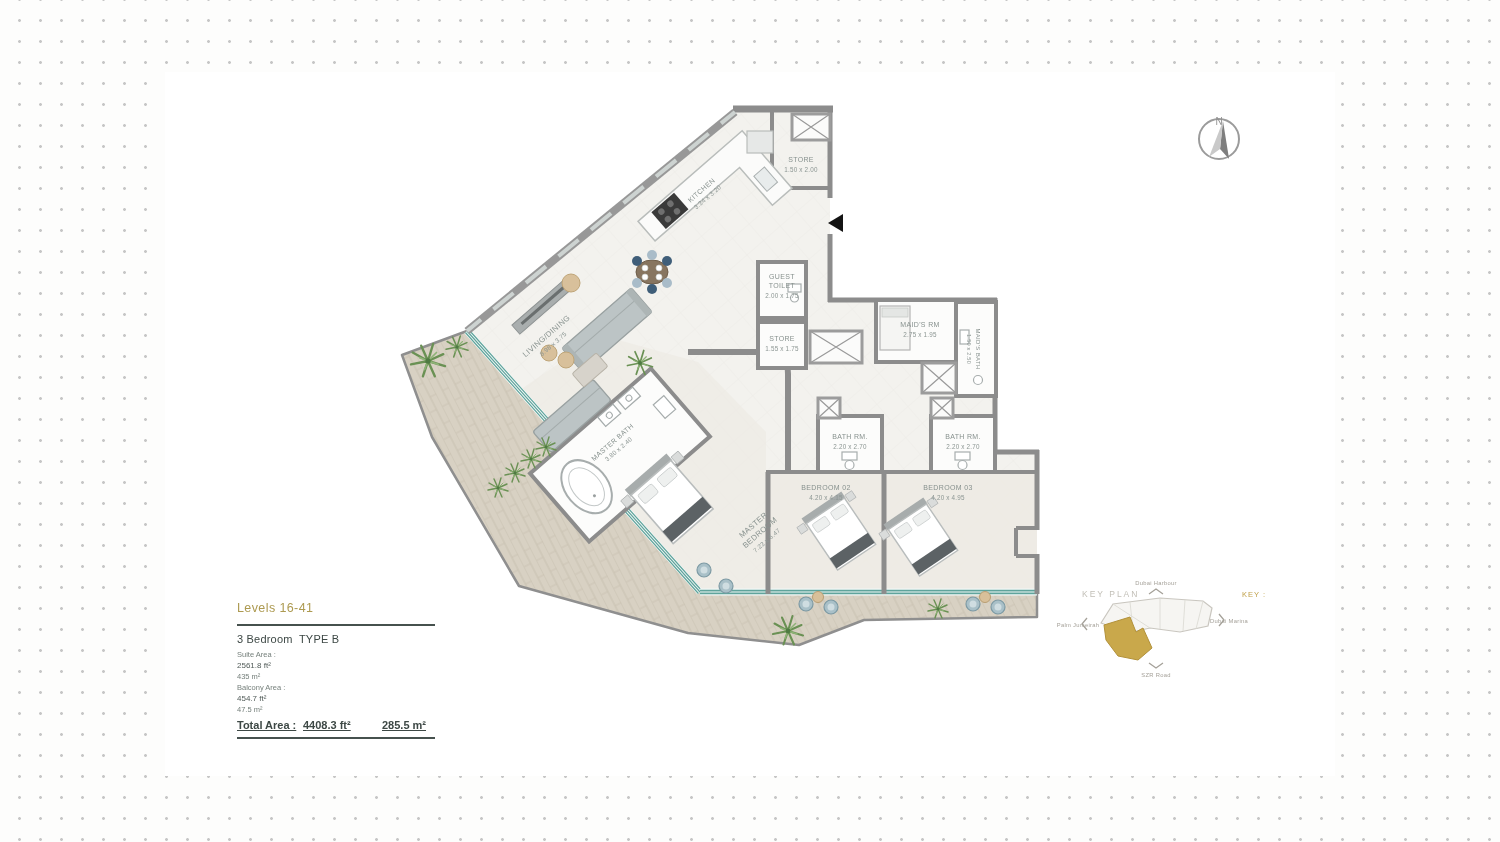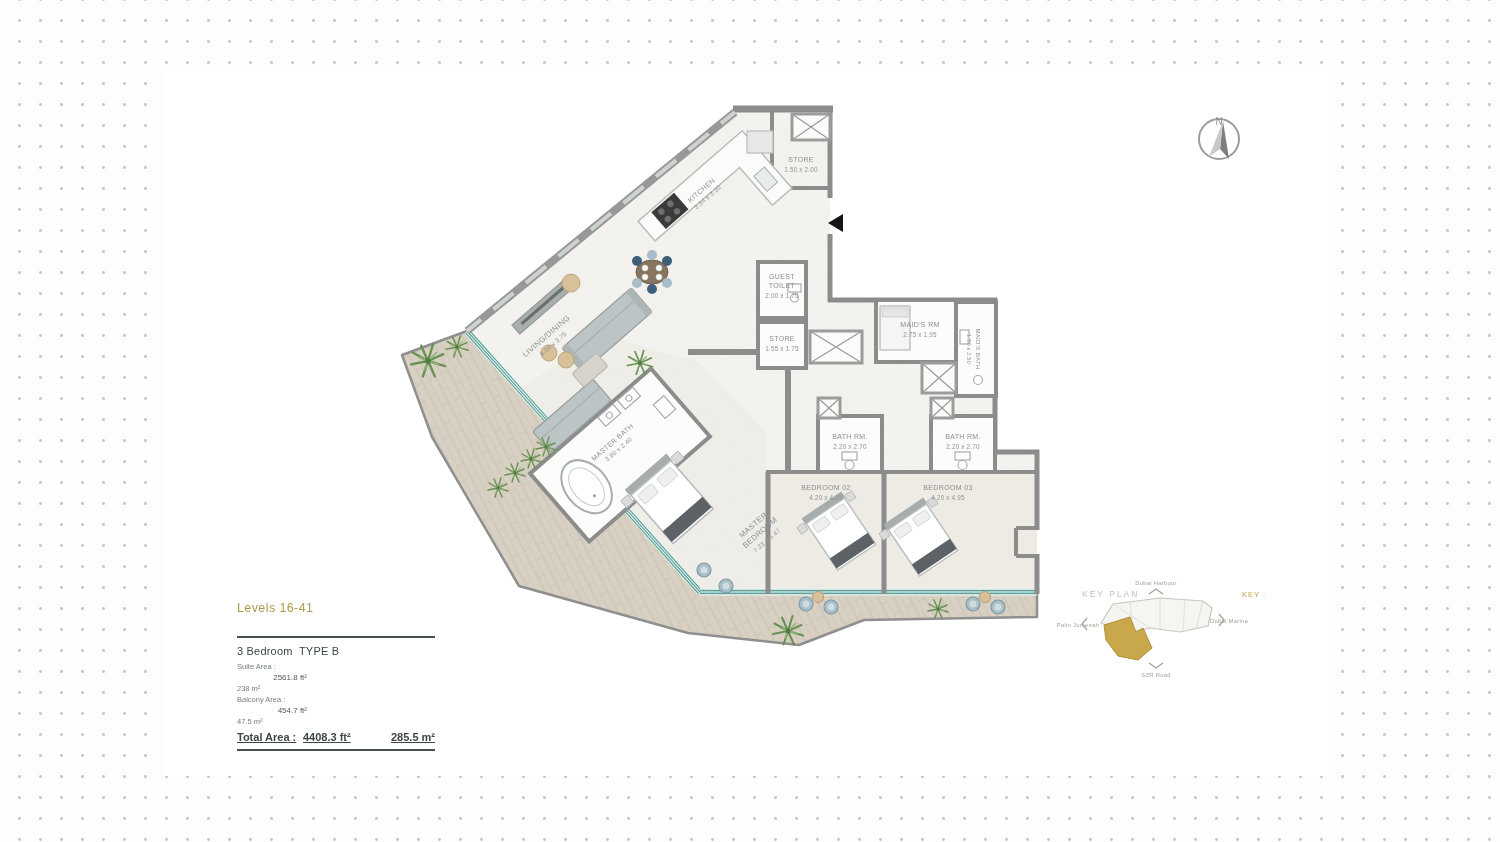--- a/index.html
+++ b/index.html
@@ -23,32 +23,32 @@
   svg text{font-family:"Liberation Sans", sans-serif;}
   .rlabel{fill:#87918e;font-size:7px;letter-spacing:.35px;text-anchor:middle;}
   .rlabel.big{font-size:7.8px;}
   .rdims{fill:#8c9693;font-size:6.3px;letter-spacing:.2px;text-anchor:middle;}
   .kp-title{fill:#c2bfb7;font-size:8.5px;letter-spacing:2px;}
   .kp-key{fill:#c0a14b;font-size:7.5px;letter-spacing:1px;}
   .kp-dir{fill:#a5a199;font-size:5.8px;letter-spacing:.3px;text-anchor:middle;}
   .compass-n{fill:#8f8f8f;font-size:10px;text-anchor:middle;}
 
   .titleblock{position:absolute;left:237px;top:601px;width:198px;}
-  .tb-levels{color:#ad9a51;font-size:12.5px;letter-spacing:.4px;padding-bottom:21px;
+  .tb-levels{color:#ad9a51;font-size:12.5px;letter-spacing:.4px;padding-bottom:9px;
              border-bottom:2px solid #46514e;margin-bottom:7px;}
   .tb-type{color:#3d4845;font-weight:normal;font-size:11px;margin-bottom:4px;letter-spacing:.2px;}
   .tb-row{display:flex;align-items:baseline;font-size:7.5px;color:#76807c;line-height:11px;flex-direction:column;}
   .tb-row .lbl{width:66px;}
-  .tb-row .ft{width:70px;color:#515b58;font-size:8px;text-align:right;}
+  .tb-row .ft{width:70px;color:#515b58;font-size:8px;}
   .tb-row .m{flex:1;text-align:right;font-size:7.5px;}
   .tb-total{display:flex;align-items:baseline;font-size:11px;font-weight:bold;color:#3d4845;
             margin-top:4px;padding-bottom:6px;border-bottom:2.5px solid #46514e;text-decoration:underline;}
   .tb-total .lbl{width:66px;}
   .tb-total .ft{width:70px;}
-  .tb-total .m{flex:1;text-align:right;}
+  .tb-total .m{flex:1;text-align:center;}
 </style>
 </head>
 <body>
 
 <div class="stage">
   <div class="canvas"></div>
 
   <svg width="1500" height="842" viewBox="0 0 1500 842">
     <defs>
       <pattern id="planks" patternUnits="userSpaceOnUse" width="30" height="14" patternTransform="rotate(63)">
@@ -329,21 +329,21 @@
       <text x="1229" y="623" class="kp-dir" text-anchor="start">Dubai Marina</text>
     </g>
   </svg>
 
   <div class="titleblock">
     <div class="tb-levels">Levels 16-41</div>
     <div class="tb-type">3 Bedroom&nbsp; TYPE B</div>
     <div class="tb-row">
       <span class="lbl">Suite Area :</span>
       <span class="ft">2561.8 ft²</span>
-      <span class="m">238 m²</span>
+      <span class="m">435 m²</span>
     </div>
     <div class="tb-row">
       <span class="lbl">Balcony Area :</span>
       <span class="ft">454.7 ft²</span>
       <span class="m">47.5 m²</span>
     </div>
     <div class="tb-total">
       <span class="lbl">Total Area :</span>
       <span class="ft">4408.3 ft²</span>
       <span class="m">285.5 m²</span>

